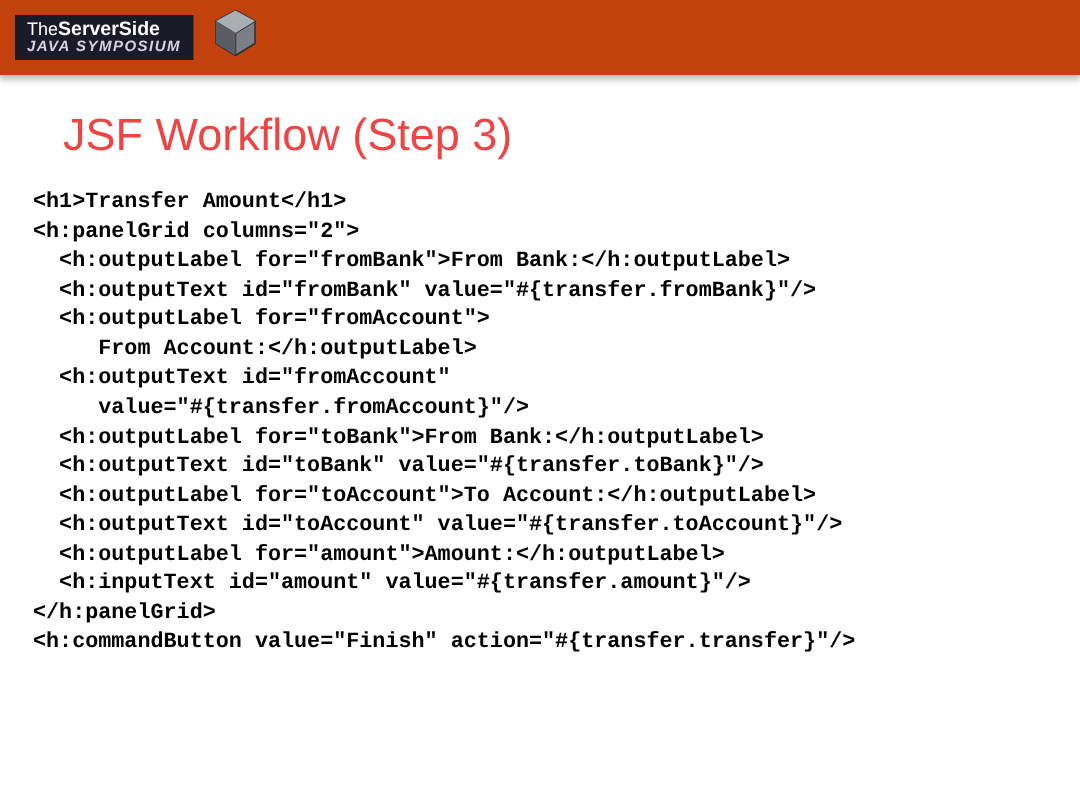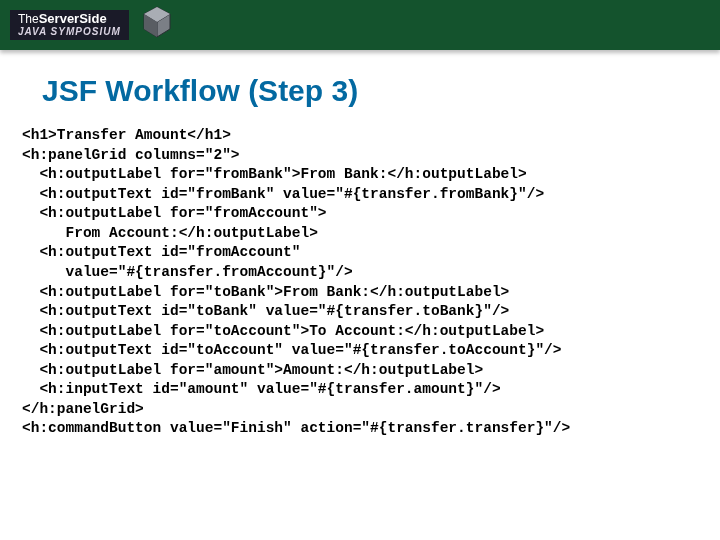--- a/index.html
+++ b/index.html
@@ -7,21 +7,21 @@
     padding: 0;
     width: 720px;
     height: 540px;
     background: #ffffff;
     font-family: Verdana, Geneva, sans-serif;
     overflow: hidden;
   }
   .header {
     width: 100%;
     height: 50px;
-    background: #14532d;
+    background: #c2410c;
     display: flex;
     align-items: center;
     padding: 0 10px;
     box-sizing: border-box;
     box-shadow: 0 3px 4px rgba(0,0,0,0.25);
   }
   .brand-box {
     background: #1a1a28;
     padding: 2px 8px 3px 8px;
     color: #ffffff;
@@ -44,22 +44,22 @@
   }
   .logo-cube {
     margin-left: 10px;
     margin-top: -2px;
   }
   .slide-body {
     padding: 18px 30px 0 30px;
   }
   .slide-title {
     font-size: 30px;
-    font-weight: 700;
-    color: #0369a1;
+    font-weight: 400;
+    color: #ef4444;
     margin: 6px 0 18px 12px;
     font-family: Verdana, Geneva, sans-serif;
   }
   pre.code {
     font-family: "Courier New", Courier, monospace;
     font-size: 14.5px;
     font-weight: bold;
     line-height: 1.35;
     color: #000000;
     margin: 0 0 4px -8px;

